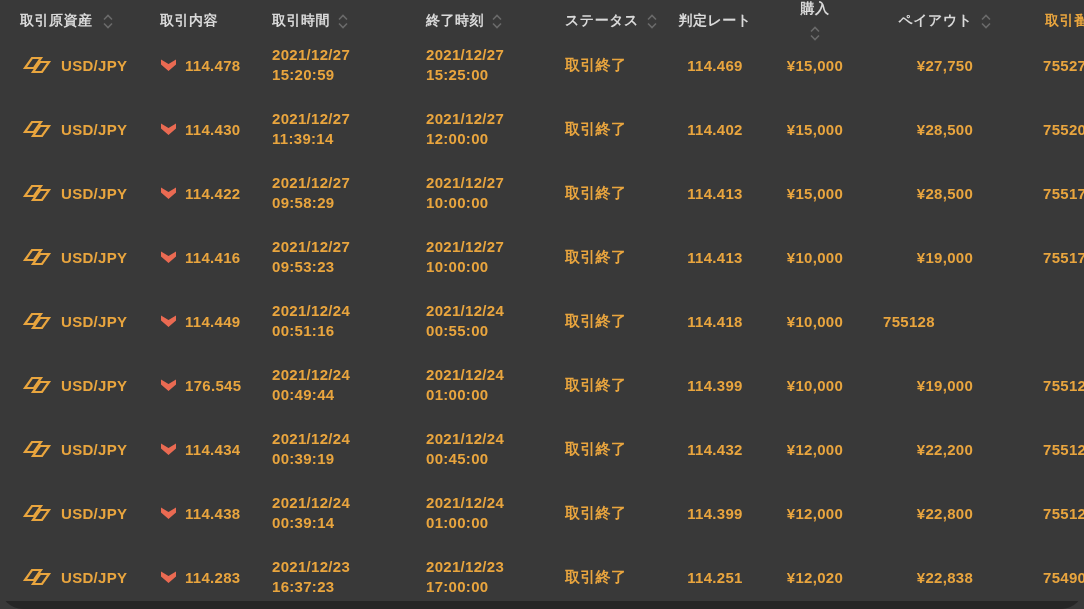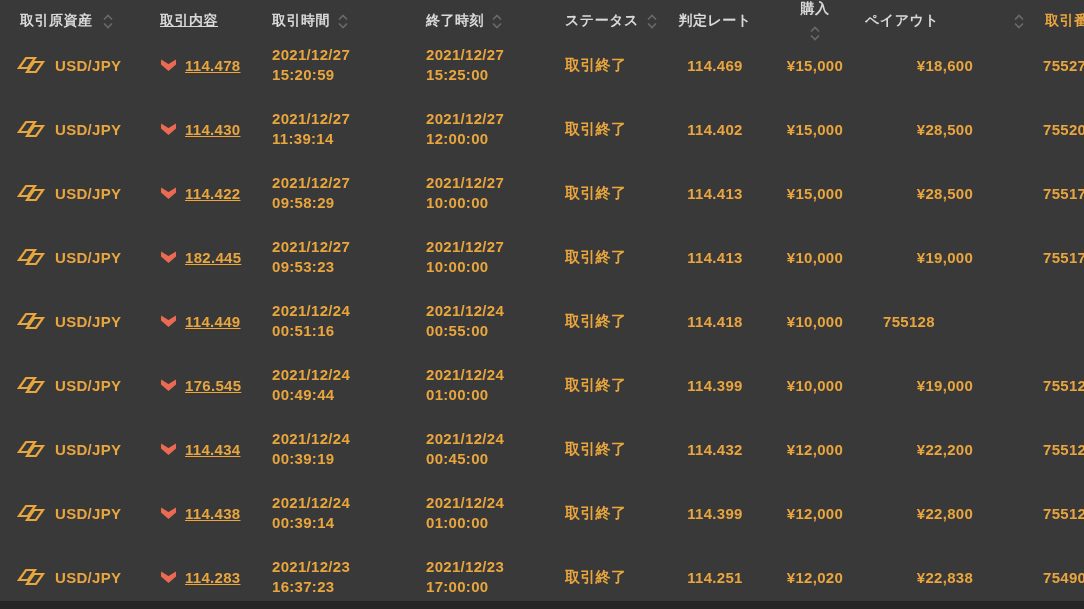--- a/index.html
+++ b/index.html
@@ -2,21 +2,21 @@
 <html><head>
 <meta charset="utf-8">
 <style>
   html,body{margin:0;padding:0;}
   body{
     width:1084px;height:609px;overflow:hidden;
     background:#393939;
     font-family:"Liberation Sans","DejaVu Sans",sans-serif;
     -webkit-font-smoothing:antialiased;
   }
-  .table-wrap{position:relative;width:1084px;height:609px;overflow:hidden;}
+  .table-wrap{position:relative;width:1084px;height:609px;overflow:hidden;border-radius:23px;}
 
   .grid-row{
     display:grid;
     grid-template-columns:150px 120px 150px 145px 100px 100px 100px 160px 170px;
     align-items:center;
     width:1195px;
   }
   #header-row{height:33px;}
   .hcell{
     display:flex;align-items:center;gap:7px;
@@ -27,32 +27,32 @@
   .hcell.active .hlabel{color:#e9a53e;}
   .sort-icon{flex:0 0 auto;display:inline-flex;}
 
   .row{height:64px;}
   .cell{
     color:#e9a53e;font-size:15px;font-weight:700;
     white-space:nowrap;letter-spacing:.3px;
   }
 
   
-  .col-asset{padding-left:16px;display:flex;align-items:center;gap:9px;}
+  .col-asset{padding-left:22px;display:flex;align-items:center;gap:9px;}
   .hcell.col-asset{padding-left:20px;}
-  .col-direction{padding-left:10px;display:flex;align-items:center;gap:8px;text-decoration:underline;}
+  .col-direction{padding-left:10px;display:flex;align-items:center;gap:8px;}
   .col-trade-time{padding-left:2px;}
   .col-end-time{padding-left:6px;}
   .col-status{padding-left:0;}
   .col-judge-rate{justify-self:stretch;text-align:center;}
   .hcell.col-judge-rate{justify-content:center;align-items:center;}
   .col-purchase{justify-self:stretch;text-align:center;flex-direction:column;}
   .hcell.col-purchase{justify-content:center;}
   .col-payout{justify-self:stretch;text-align:center;}
-  .hcell.col-payout{justify-content:space-between;}
+  .hcell.col-payout{justify-content:center;}
   .col-trade-no{padding-left:18px;}
   .hcell.col-trade-no{padding-left:20px;}
 
   .twoline div{line-height:20px;}
   .pair-icon{display:inline-flex;}
   .down-icon{display:inline-flex;}
 
   .bottom-strip{
     position:absolute;left:0;bottom:0;width:100%;height:8px;
     background:#262626;
@@ -161,21 +161,21 @@
       <div>2021/12/27</div>
       <div>15:20:59</div>
     </div>
     <div class="cell col-end-time twoline">
       <div>2021/12/27</div>
       <div>15:25:00</div>
     </div>
     <div class="cell col-status">取引終了</div>
     <div class="cell col-judge-rate">114.469</div>
     <div class="cell col-purchase">¥15,000</div>
-    <div class="cell col-payout">¥18,600</div>
+    <div class="cell col-payout">¥27,750</div>
     <div class="cell col-trade-no">755272</div>
   </div>
 
   <div class="grid-row row">
     <div class="cell col-asset">
       <span class="pair-icon">
         <svg width="30" height="24" viewBox="0 0 30 24">
           <path d="M3 15 L10 5 H19 L12 15 Z" fill="none" stroke="#e9a53e" stroke-width="2.2" stroke-linejoin="miter"></path>
           <path d="M11 19 L18 9 H27 L20 19 Z" fill="none" stroke="#e9a53e" stroke-width="2.2" stroke-linejoin="miter"></path>
         </svg>
@@ -247,21 +247,21 @@
         </svg>
       </span>
       <span>USD/JPY</span>
     </div>
     <div class="cell col-direction">
       <span class="down-icon">
         <svg width="17" height="13" viewBox="0 0 17 13">
           <path d="M1 0.5 L8.5 5 L16 0.5 L16 5.5 L8.5 12 L1 5.5 Z" fill="#ea6a52"></path>
         </svg>
       </span>
-      <span>182.445</span>
+      <span>114.416</span>
     </div>
     <div class="cell col-trade-time twoline">
       <div>2021/12/27</div>
       <div>09:53:23</div>
     </div>
     <div class="cell col-end-time twoline">
       <div>2021/12/27</div>
       <div>10:00:00</div>
     </div>
     <div class="cell col-status">取引終了</div>

